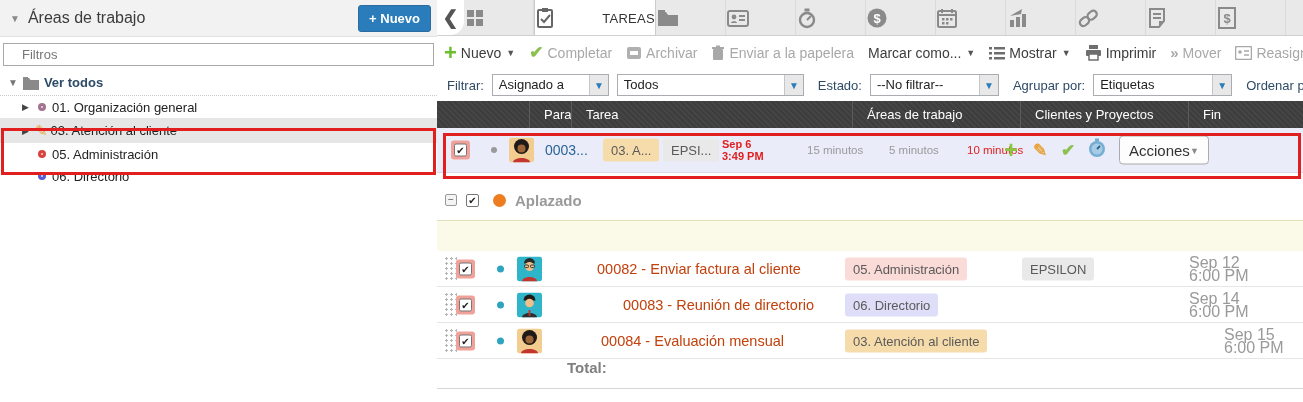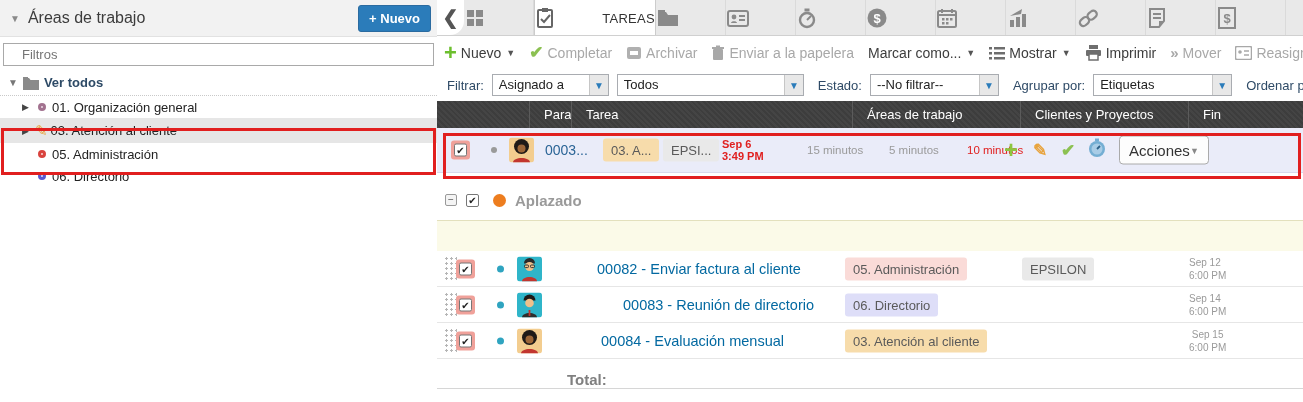--- a/index.html
+++ b/index.html
@@ -71,24 +71,24 @@
   .group-row { height:30px; display:flex; align-items:center; margin-top:12px; }
   .minusbox { width:12px; height:12px; border:1px solid #999; background:#f4f4f4; color:#555; font-size:10px; line-height:10px; text-align:center; margin:0 9px 0 8px; cursor:pointer; border-radius:2px; }
   .gdot { width:13px; height:13px; border-radius:50%; background:#ed7d1f; margin:0 9px 0 14px; }
   .gtitle { font-size:15px; font-weight:bold; color:#9a9a9a; }
 
   .cream { height:31px; background:#fbfae8; border-top:1px solid #e3e0bd; margin-top:5px; }
 
   .task-row { position:relative; height:36px; border-bottom:1px solid #e6e6e6; background:#fff; }
   .task-row .abs { position:absolute; top:50%; transform:translateY(-50%); }
   .handle { width:13px; height:26px; background-image:radial-gradient(#b5b5b5 1px, transparent 1.2px); background-size:5px 5px; cursor:grab; }
-  .ttitle { color:#0369a1; font-size:14.5px; text-decoration:none; }
-  .tdate { font-size:10px; color:#9a9a9a; line-height:13px; }
-
-  .total-row { height:30px; display:flex; align-items:flex-end; border-bottom:1px solid #d6d6d6; }
+  .ttitle { color:#c2410c; font-size:14.5px; text-decoration:none; }
+  .tdate { font-size:16px; color:#9a9a9a; line-height:13px; }
+
+  .total-row { height:30px; display:flex; align-items:flex-start; border-bottom:1px solid #d6d6d6; }
   .total-label { font-size:15px; font-weight:bold; color:#808080; margin-left:130px; }
 
   
   .anno { position:absolute; border:3px solid #e11f1f; pointer-events:none; z-index:60; }
   .anno-left { left:1px; top:128px; width:435px; height:47px; }
   .anno-right { left:443px; top:133px; width:858px; height:46px; }
 
   svg .gi { fill:#8a8a8a; }
 </style>
 </head>
@@ -430,21 +430,21 @@
       <span class="abs avatar" style="left:80px;">
         <svg width="25" height="25" viewBox="0 0 25 25">
             <rect width="25" height="25" fill="#f3cd8f"></rect>
             <circle cx="12.5" cy="9" r="7.5" fill="#1f1a17"></circle>
             <circle cx="12.5" cy="11" r="4" fill="#9c6638"></circle>
             <path d="M4 25 c0-6 17-6 17 0 z" fill="#c2362f"></path>
           </svg>
       </span>
       <a class="abs ttitle" style="left:164px;" href="#">00084 - Evaluación mensual</a>
       <span class="abs tag" style="left: 408px; background-color: rgb(247, 220, 171);">03. Atención al cliente</span>
-      <span class="abs tdate" style="left:752px;text-align:center;">
+      <span class="abs tdate" style="left:787px;">
         <span>Sep 15</span><br><span>6:00 PM</span>
       </span>
     </div>
 
     <div class="total-row">
       <span class="total-label">Total:</span>
     </div>
 
   </div>
 

